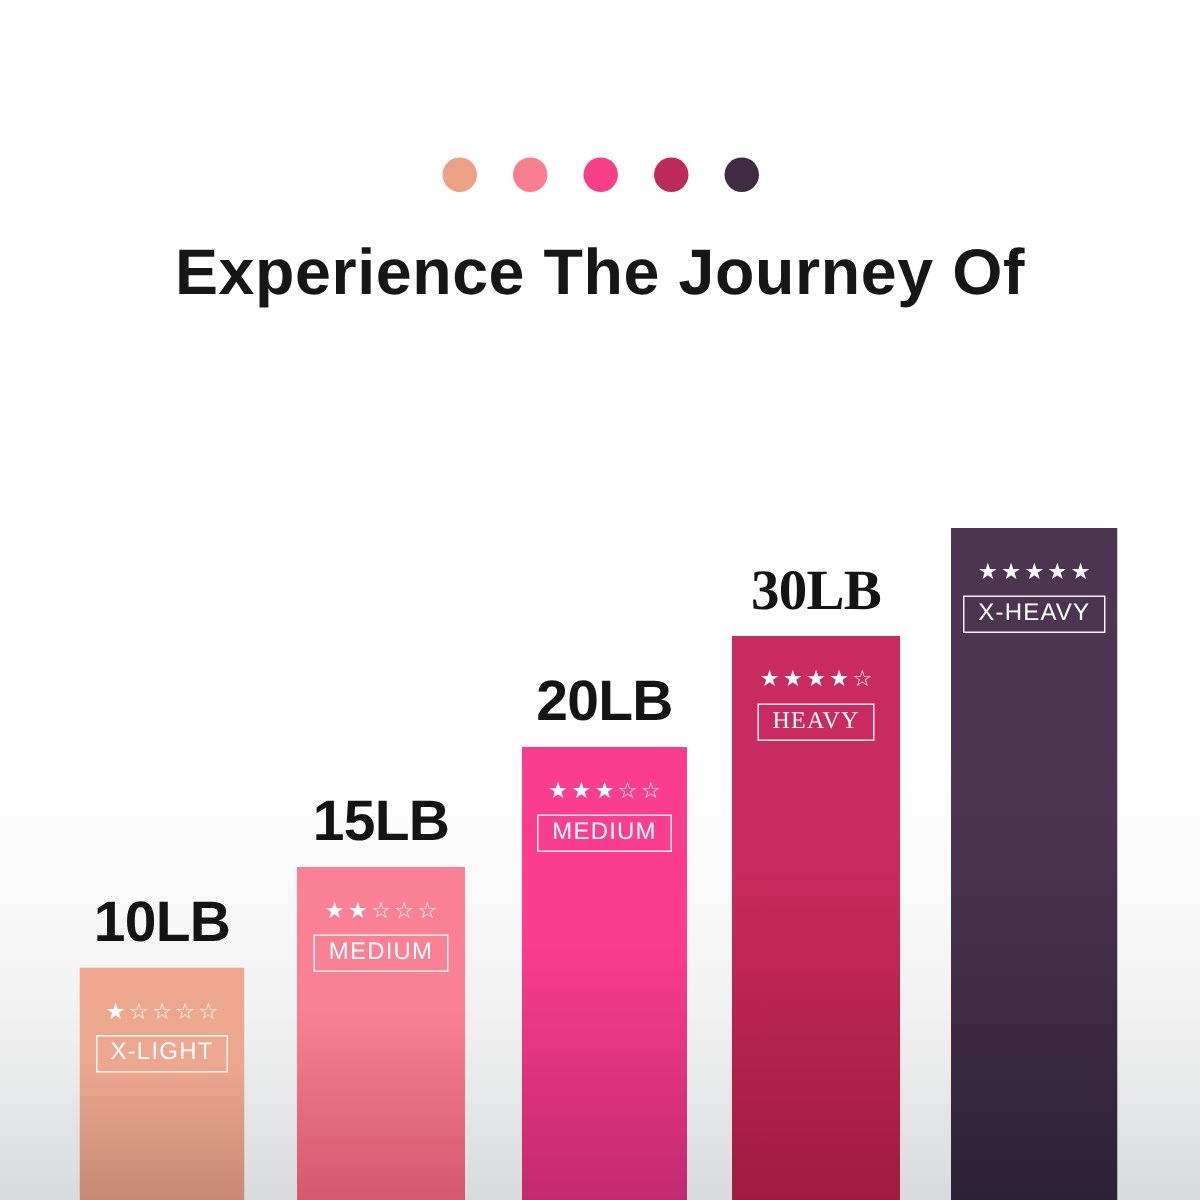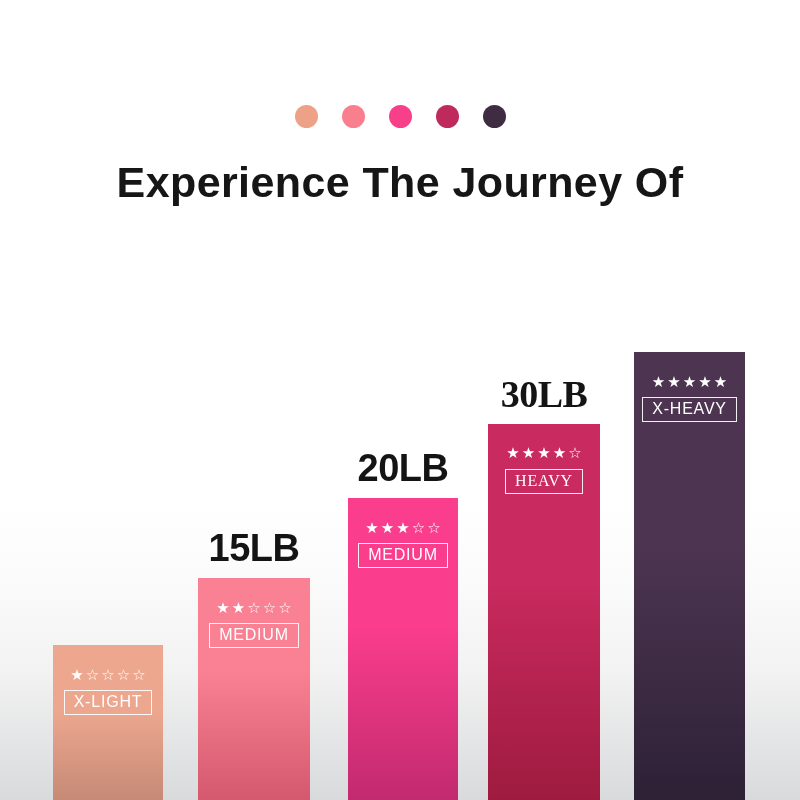--- a/index.html
+++ b/index.html
@@ -134,20 +134,21 @@
       <span class="dot" style="background: rgb(191, 42, 93);"></span>
       <span class="dot" style="background: rgb(63, 44, 67);"></span>
     </div>
 
   <div id="headline">
     <span class="hl-line">Experience The Journey Of</span>
   </div>
 
   <div id="chart">
       <div class="bar-group" style="left: 53px; width: 110px; height: 155px;">
+        <div class="bar-value">10LB</div>
         <div class="bar">
           <div class="bar-inner" style="background: linear-gradient(rgb(237, 167, 143) 0%, rgb(237, 167, 143) 42%, rgb(198, 138, 118) 100%);"></div>
           <div class="badge">
             <div class="stars">
               <span class="s">★</span>
               <span class="s">☆</span>
               <span class="s">☆</span>
               <span class="s">☆</span>
               <span class="s">☆</span>
             </div>

